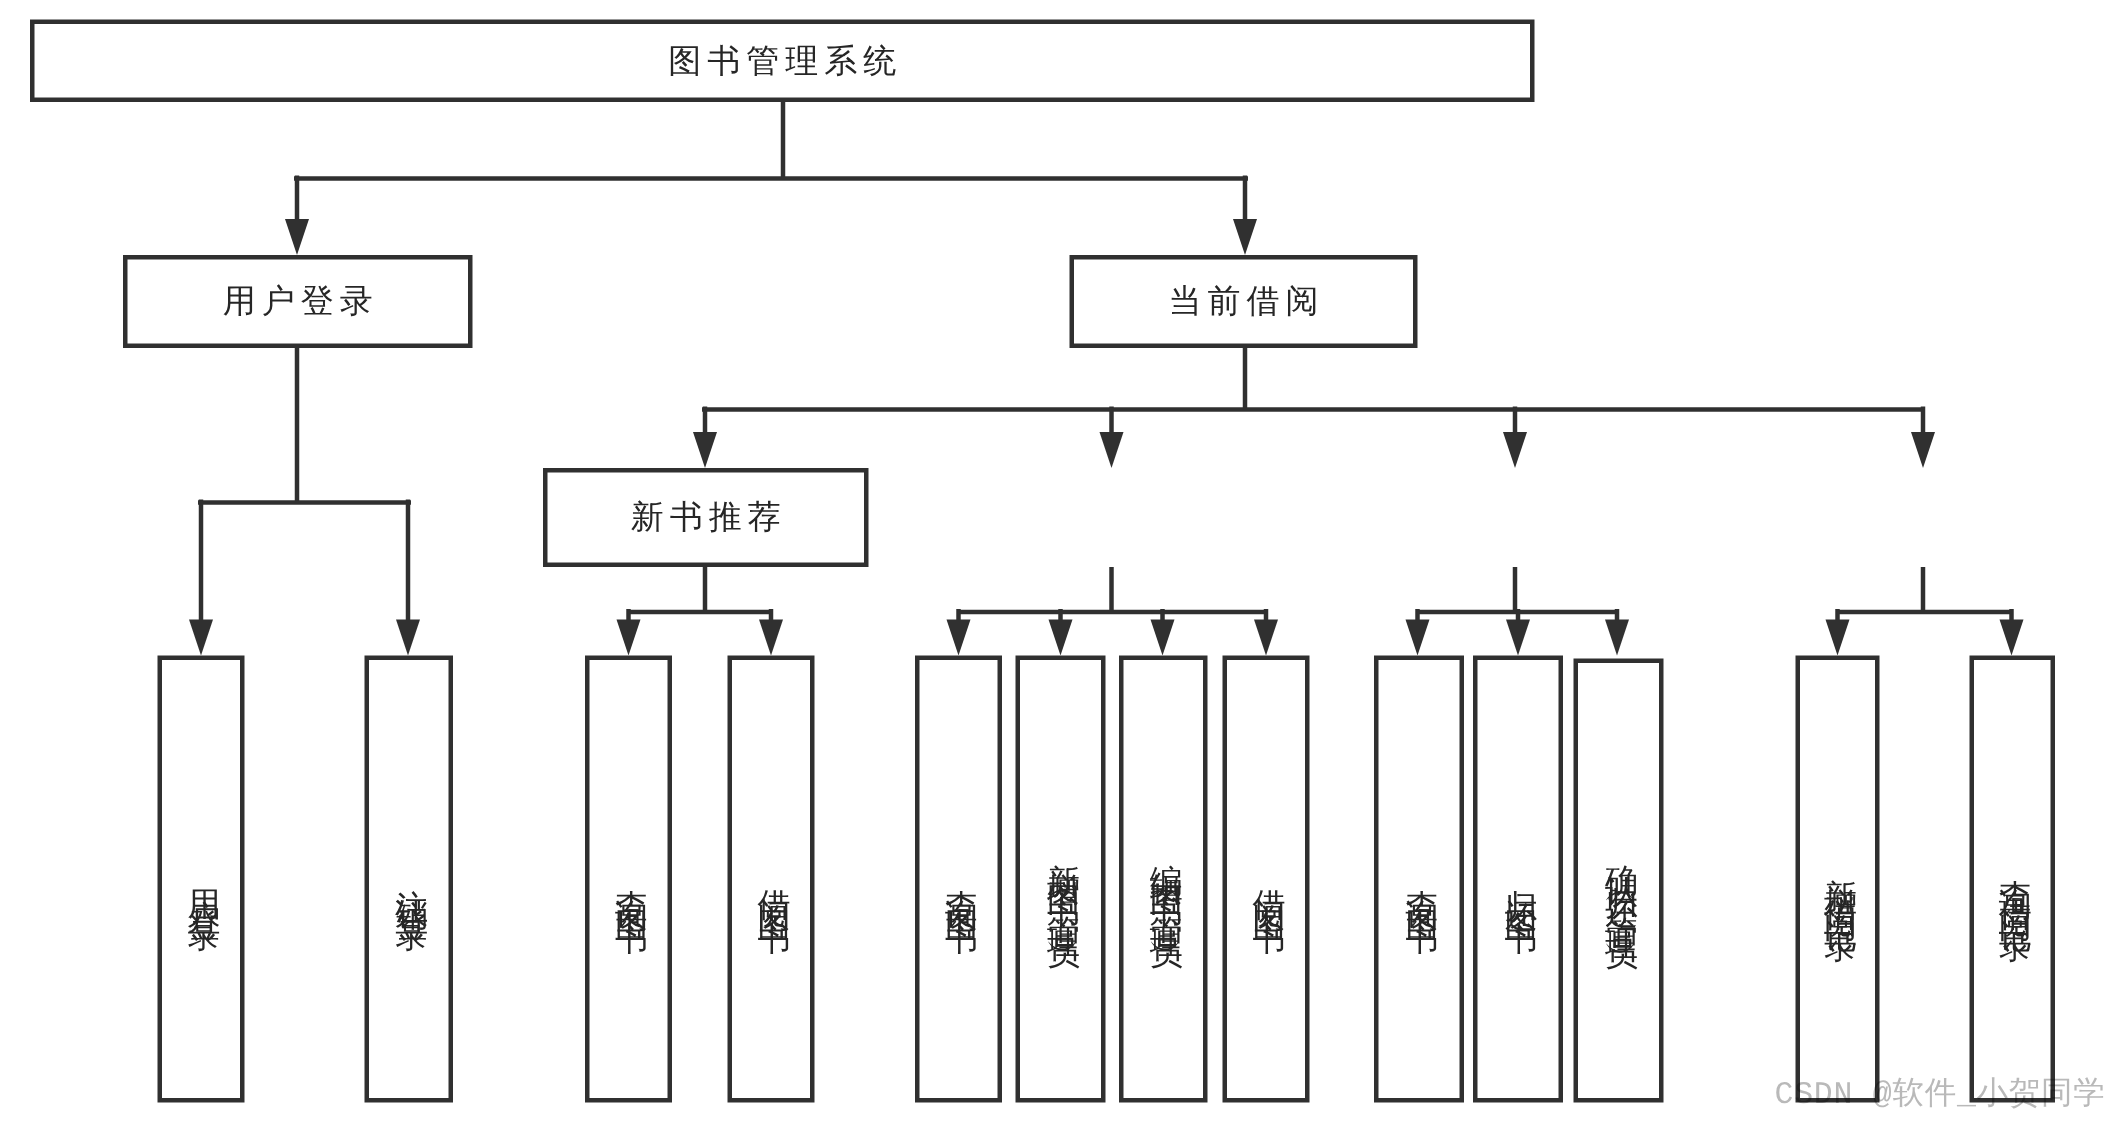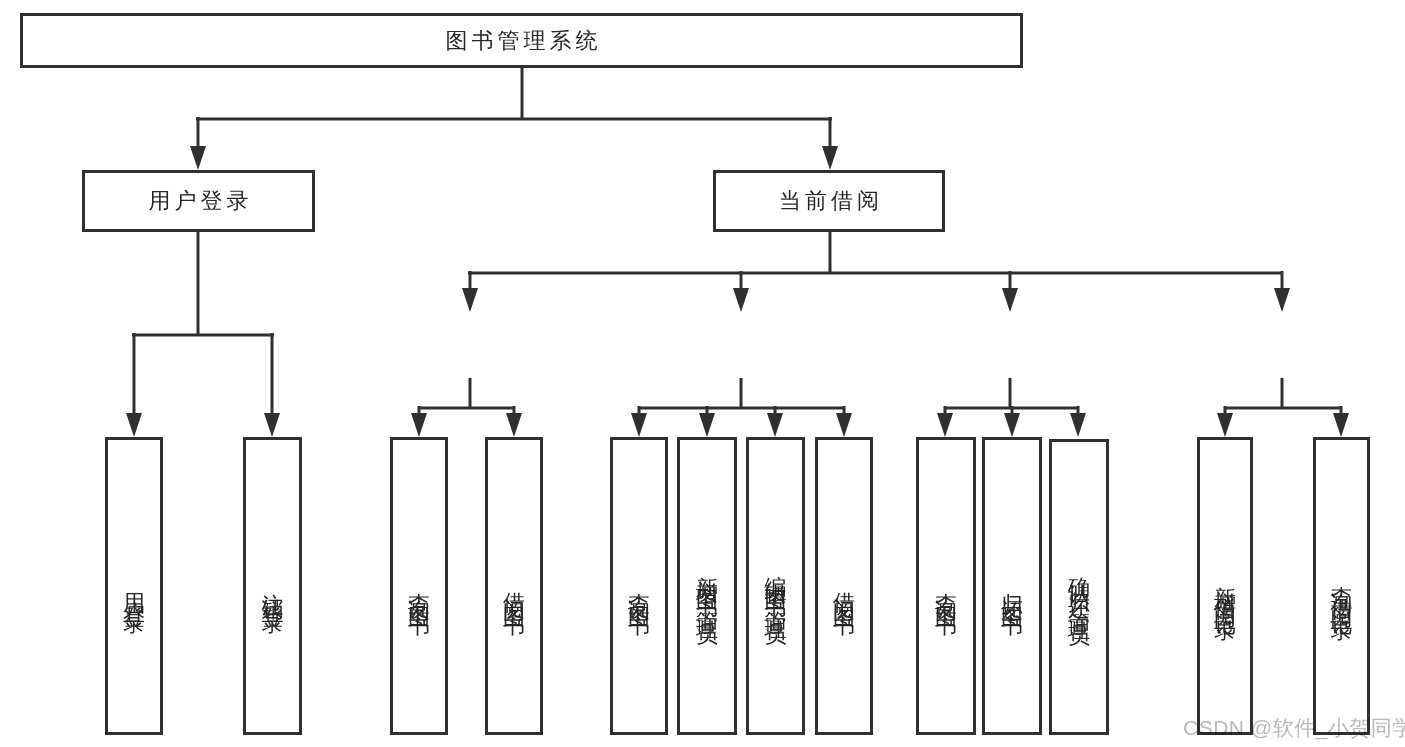--- a/index.html
+++ b/index.html
@@ -1,21 +1,21 @@
 <!DOCTYPE html>
 <html><head>
 <meta charset="utf-8">
 <style>
   html, body { margin: 0; padding: 0; background: #ffffff; }
   .canvas {
     position: relative;
     width: 1405px;
     height: 747px;
     background: #ffffff;
-    font-family: Liberation Sans, sans-serif;
+    font-family: Liberation Mono, monospace;
     overflow: hidden;
   }
   .wires {
     position: absolute;
     left: 0; top: 0;
     z-index: 1;
   }
   .node {
     position: absolute;
     box-sizing: border-box;
@@ -120,20 +120,21 @@
       <polygon points="1217,413 1233,413 1225,437"></polygon>
       <polygon points="1333,413 1349,413 1341,437"></polygon>
     </g>
   </svg>
 
   <div class="node h" style="left:20px;top:13px;width:1003px;height:55px">图书管理系统</div>
 
   <div class="node h" style="left:82px;top:170px;width:233px;height:62px">用户登录</div>
   <div class="node h" style="left:713px;top:170px;width:232px;height:62px">当前借阅</div>
 
+  <div class="node h" style="left:362px;top:312px;width:217px;height:66px">新书推荐</div>
 
   <div class="node v" style="left:105px;top:437px;width:58px;height:298px">用户登录</div>
   <div class="node v" style="left:243px;top:437px;width:59px;height:298px">注销登录</div>
 
   <div class="node v" style="left:390px;top:437px;width:58px;height:298px">查询图书</div>
   <div class="node v" style="left:485px;top:437px;width:58px;height:298px">借阅图书</div>
 
   <div class="node v" style="left:610px;top:437px;width:58px;height:298px">查询图书</div>
   <div class="node v" style="left:677px;top:437px;width:60px;height:298px">新增图书（管理员）</div>
   <div class="node v" style="left:746px;top:437px;width:59px;height:298px">编辑图书（管理员）</div>

